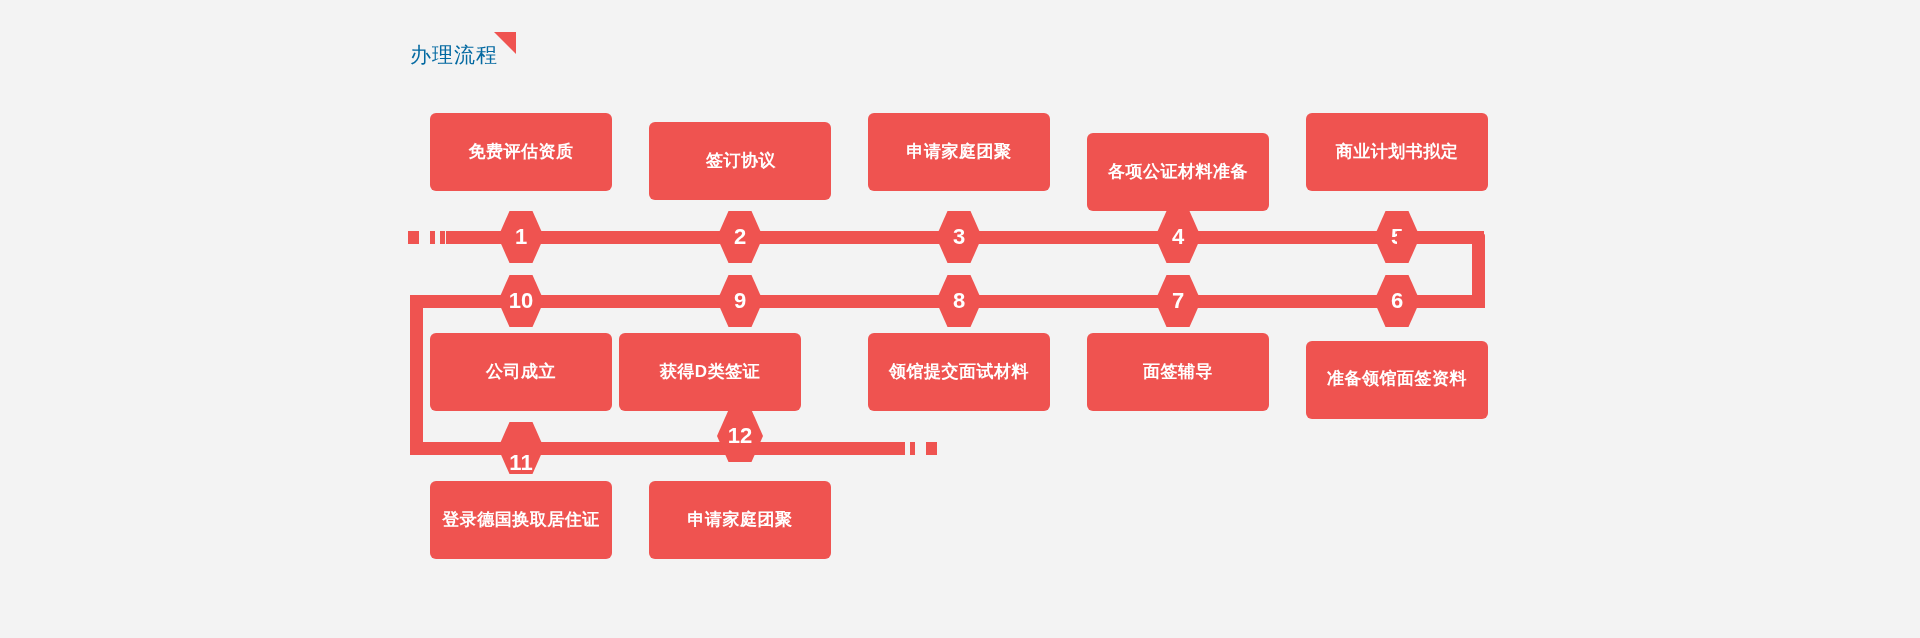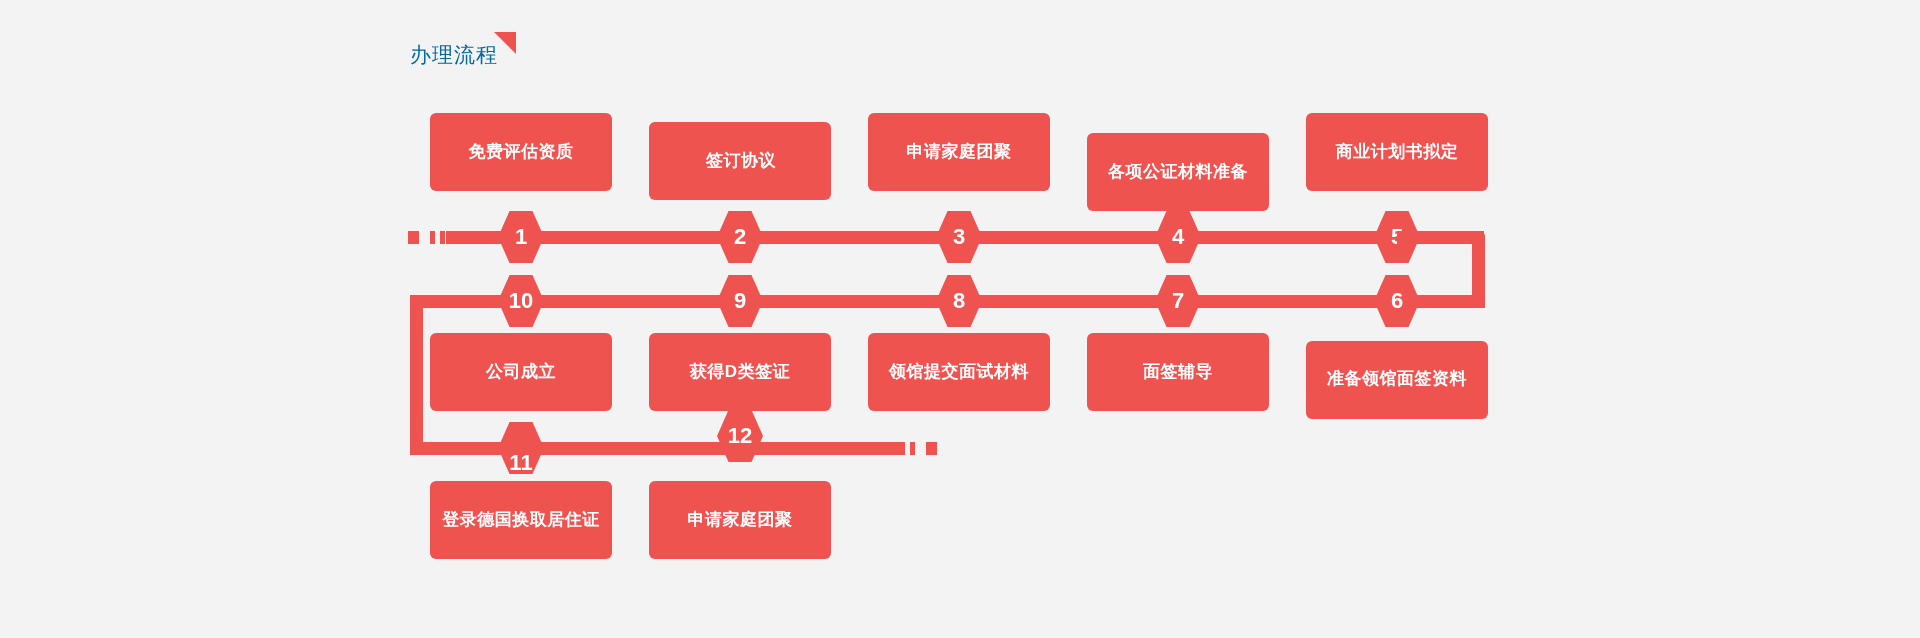--- a/index.html
+++ b/index.html
@@ -202,21 +202,21 @@
   <div class="hex" style="left:1155px; top:275px;">
     <span class="hex-num">7</span>
   </div>
   <div class="hex" style="left:1374px; top:275px;">
     <span class="hex-num">6</span>
   </div>
 
   <div class="box" style="left:430px; top:333px;">
     <span class="box-label">公司成立</span>
   </div>
-  <div class="box" style="left:649px; top:333px;">
+  <div class="box" style="left:619px; top:333px;">
     <span class="box-label">获得D类签证</span>
   </div>
   <div class="box" style="left:868px; top:333px;">
     <span class="box-label">领馆提交面试材料</span>
   </div>
   <div class="box" style="left:1087px; top:333px;">
     <span class="box-label">面签辅导</span>
   </div>
   <div class="box" style="left:1306px; top:341px;font-family:Liberation Mono, monospace;">
     <span class="box-label">准备领馆面签资料</span>

